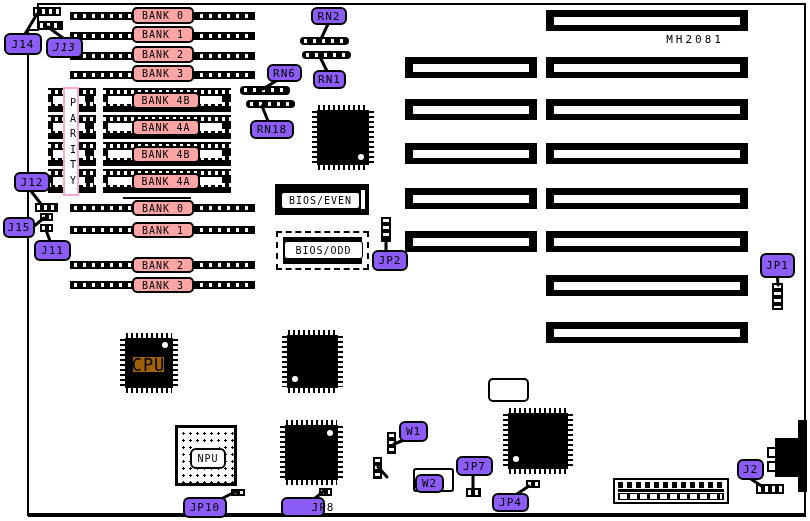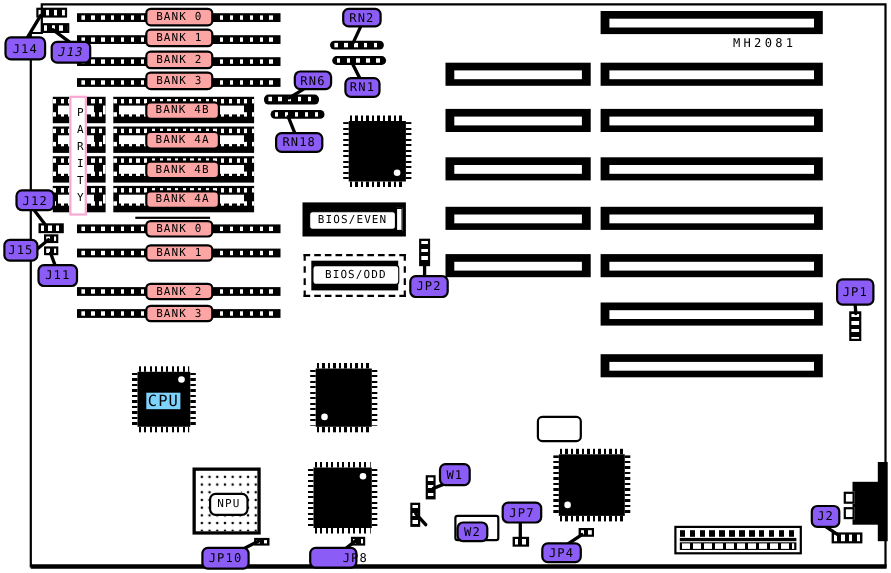--- a/index.html
+++ b/index.html
@@ -38,22 +38,22 @@
   .qfp .body{position:absolute;inset:5px;background:#000;}
   .qfp .pt{position:absolute;left:6px;right:6px;top:0;height:5px;
        background:repeating-linear-gradient(90deg,#000 0 2px,transparent 2px 5px);}
   .qfp .pb{position:absolute;left:6px;right:6px;bottom:0;height:5px;
        background:repeating-linear-gradient(90deg,#000 0 2px,transparent 2px 5px);}
   .qfp .pl{position:absolute;top:6px;bottom:6px;left:0;width:5px;
        background:repeating-linear-gradient(180deg,#000 0 2px,transparent 2px 5px);}
   .qfp .pr{position:absolute;top:6px;bottom:6px;right:0;width:5px;
        background:repeating-linear-gradient(180deg,#000 0 2px,transparent 2px 5px);}
   .qfp .dot{position:absolute;width:6px;height:6px;background:#fff;border-radius:50%;}
-  .chiplbl{position:absolute;background:#7dd3fc;color:#000;display:flex;align-items:center;
-       justify-content:center;font-size:14px;letter-spacing:1px;}
+  .chiplbl{position:absolute;background:#a16207;color:#000;display:flex;align-items:center;
+       justify-content:center;font-size:17px;letter-spacing:1px;}
   
   .pga{position:absolute;border:3px solid #000;box-sizing:border-box;background:#fff;
        background-image:radial-gradient(#000 1.3px,transparent 1.4px);
        background-size:7px 7px;background-position:2px 2px;}
   .pga .hole{position:absolute;inset:16px 15px;background:#fff;}
   .npubox{position:absolute;border:2px solid #000;border-radius:6px;background:#fff;
        display:flex;align-items:center;justify-content:center;font-size:10px;letter-spacing:1px;}
   
   .jh{position:absolute;background:#000;z-index:2;}
   .jh::after{content:"";position:absolute;inset:2px;

